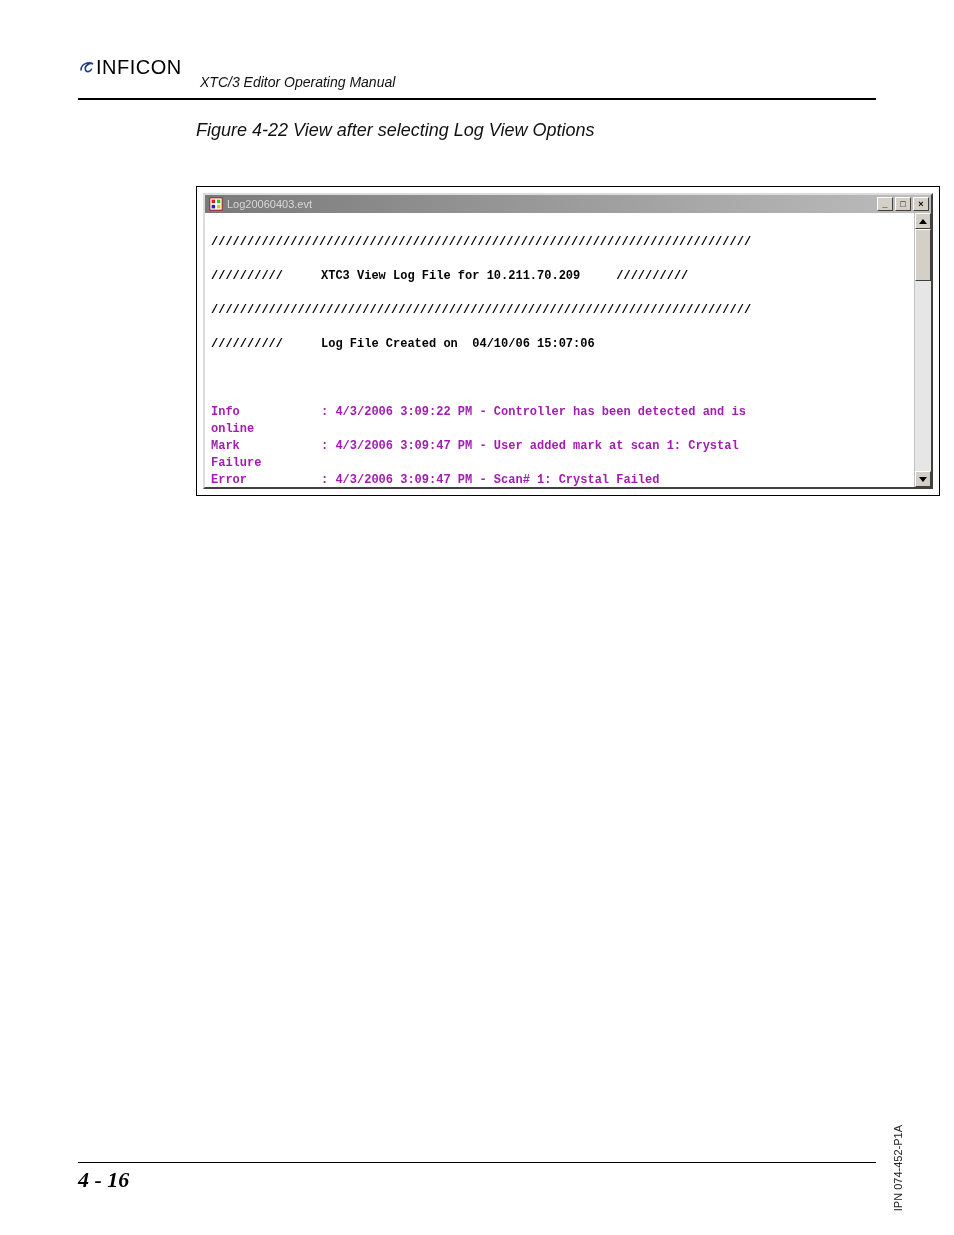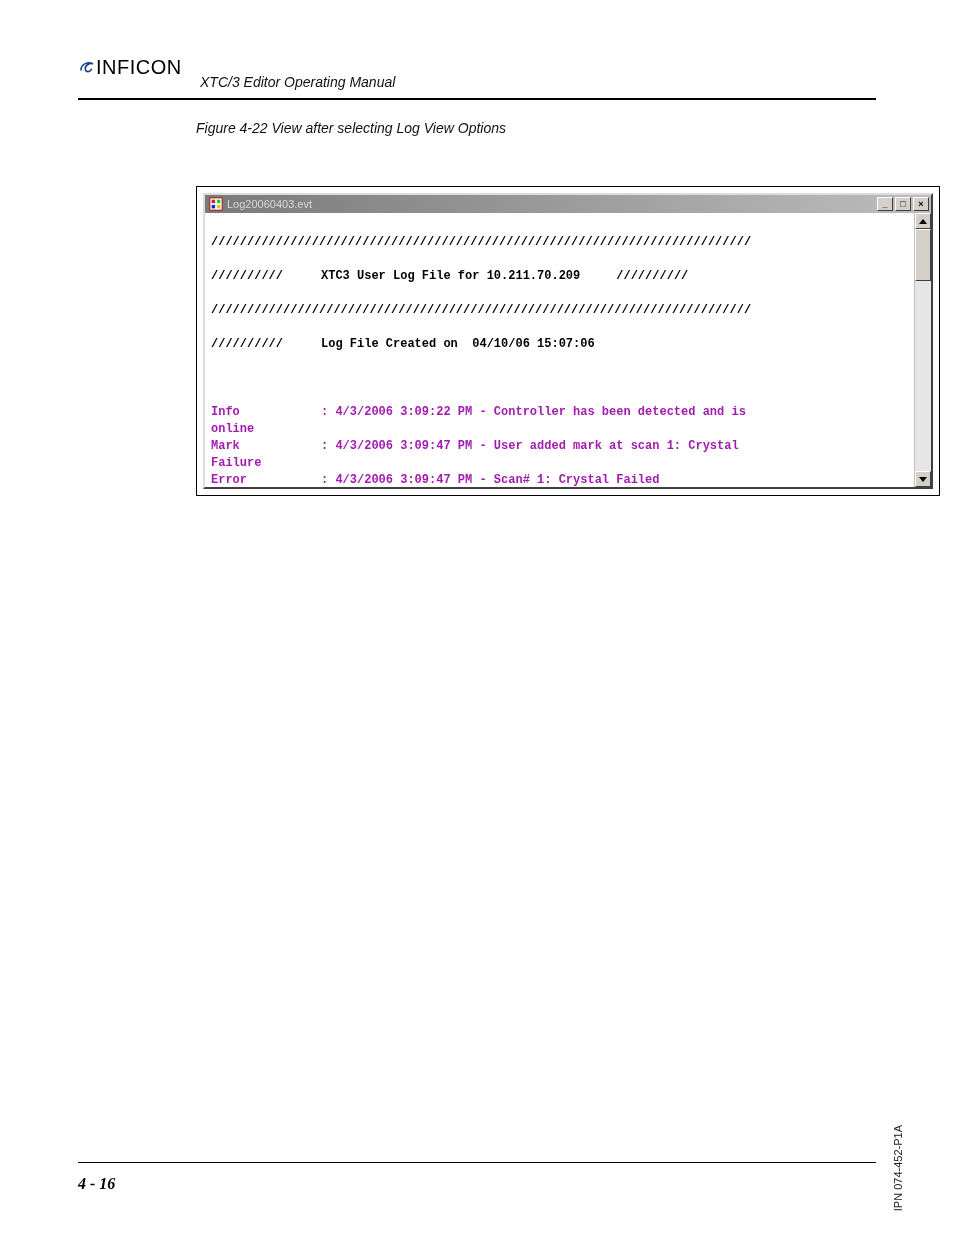--- a/index.html
+++ b/index.html
@@ -59,21 +59,21 @@
     top: 98px;
     height: 0;
     border-top: 2px solid #000;
   }
   
   .fig-caption {
     position: absolute;
     left: 196px;
     top: 120px;
     font-style: italic;
-    font-size: 14px;
+    font-size: 18px;
     color: #111;
   }
   
   .fig-outer {
     position: absolute;
     left: 196px;
     top: 138px;
     width: 744px;
     height: 310px;
     border: 1px solid #000;
@@ -211,21 +211,21 @@
     bottom: 72px;
     height: 0;
     border-top: 1px solid #000;
   }
   .page-num {
     position: absolute;
     left: 78px;
     bottom: 42px;
     font-style: italic;
     font-weight: bold;
-    font-size: 16px;
+    font-size: 22px;
     font-family: "Times New Roman", serif;
   }
   .ipn {
     position: absolute;
     right: 50px;
     bottom: 110px;
     transform: rotate(-90deg);
     transform-origin: right bottom;
     font-size: 11px;
     color: #222;
@@ -267,21 +267,21 @@
         <span class="title-text">Log20060403.evt</span>
         <div class="winbtns">
           <div class="winbtn">_</div>
           <div class="winbtn">□</div>
           <div class="winbtn">×</div>
         </div>
       </div>
       <div class="client">
         <div class="logview">
 <div class="row"><span class="rest c-black">///////////////////////////////////////////////////////////////////////////</span></div>
-<div class="row"><span class="tag c-black">//////////</span><span class="rest c-black"><span>XTC3 User Log File for 10.211.70.209</span>     <span>//////////</span></span></div>
+<div class="row"><span class="tag c-black">//////////</span><span class="rest c-black"><span>XTC3 View Log File for 10.211.70.209</span>     <span>//////////</span></span></div>
 <div class="row"><span class="rest c-black">///////////////////////////////////////////////////////////////////////////</span></div>
 <div class="row"><span class="tag c-black">//////////</span><span class="rest c-black">Log File Created on  04/10/06 15:07:06</span></div>
 <div class="blank"></div>
 <div id="log-rows"><div class="row"><span class="tag c-red">Info</span><span class="rest c-red">: 4/3/2006 3:09:22 PM - Controller has been detected and is</span></div><div class="row"><span class="tag c-red">online</span><span class="rest c-red"></span></div><div class="row"><span class="tag c-red">Mark</span><span class="rest c-red">: 4/3/2006 3:09:47 PM - User added mark at scan 1: Crystal</span></div><div class="row"><span class="tag c-red">Failure</span><span class="rest c-red"></span></div><div class="row"><span class="tag c-red">Error</span><span class="rest c-red">: 4/3/2006 3:09:47 PM - Scan# 1: Crystal Failed</span></div></div>
 
         </div>
         <div class="vscroll">
           <div class="sbtn up">
               <div class="arrow up"></div>
             </div>

